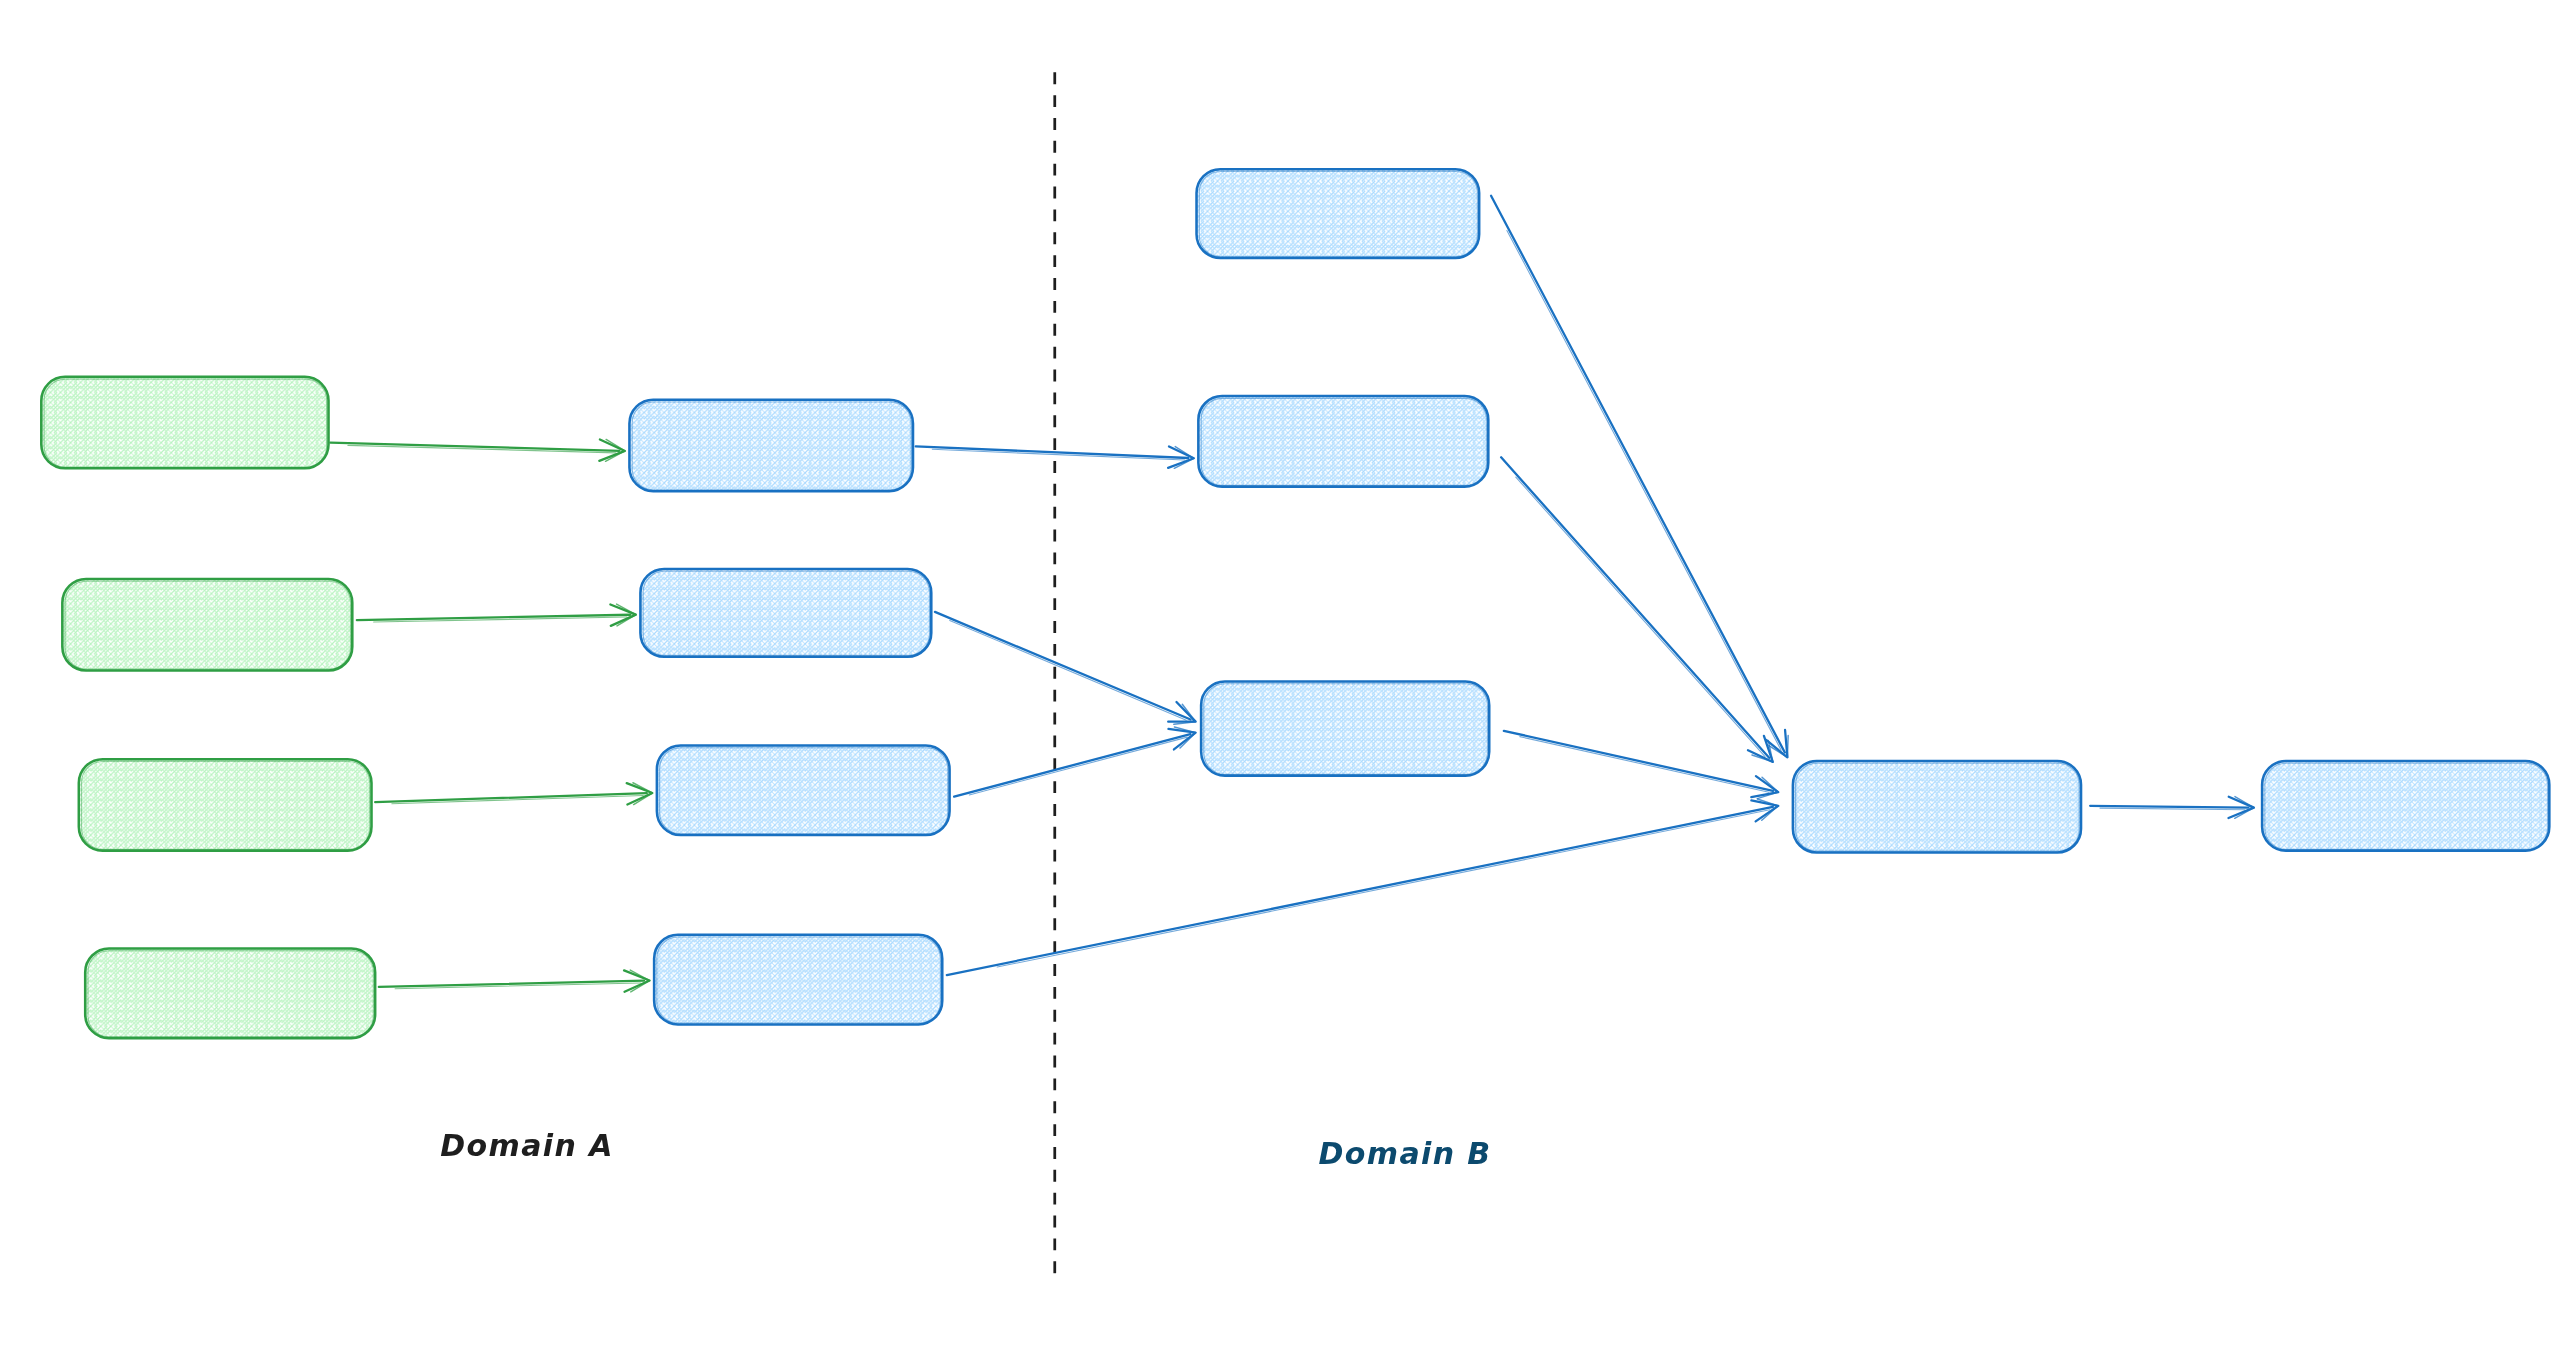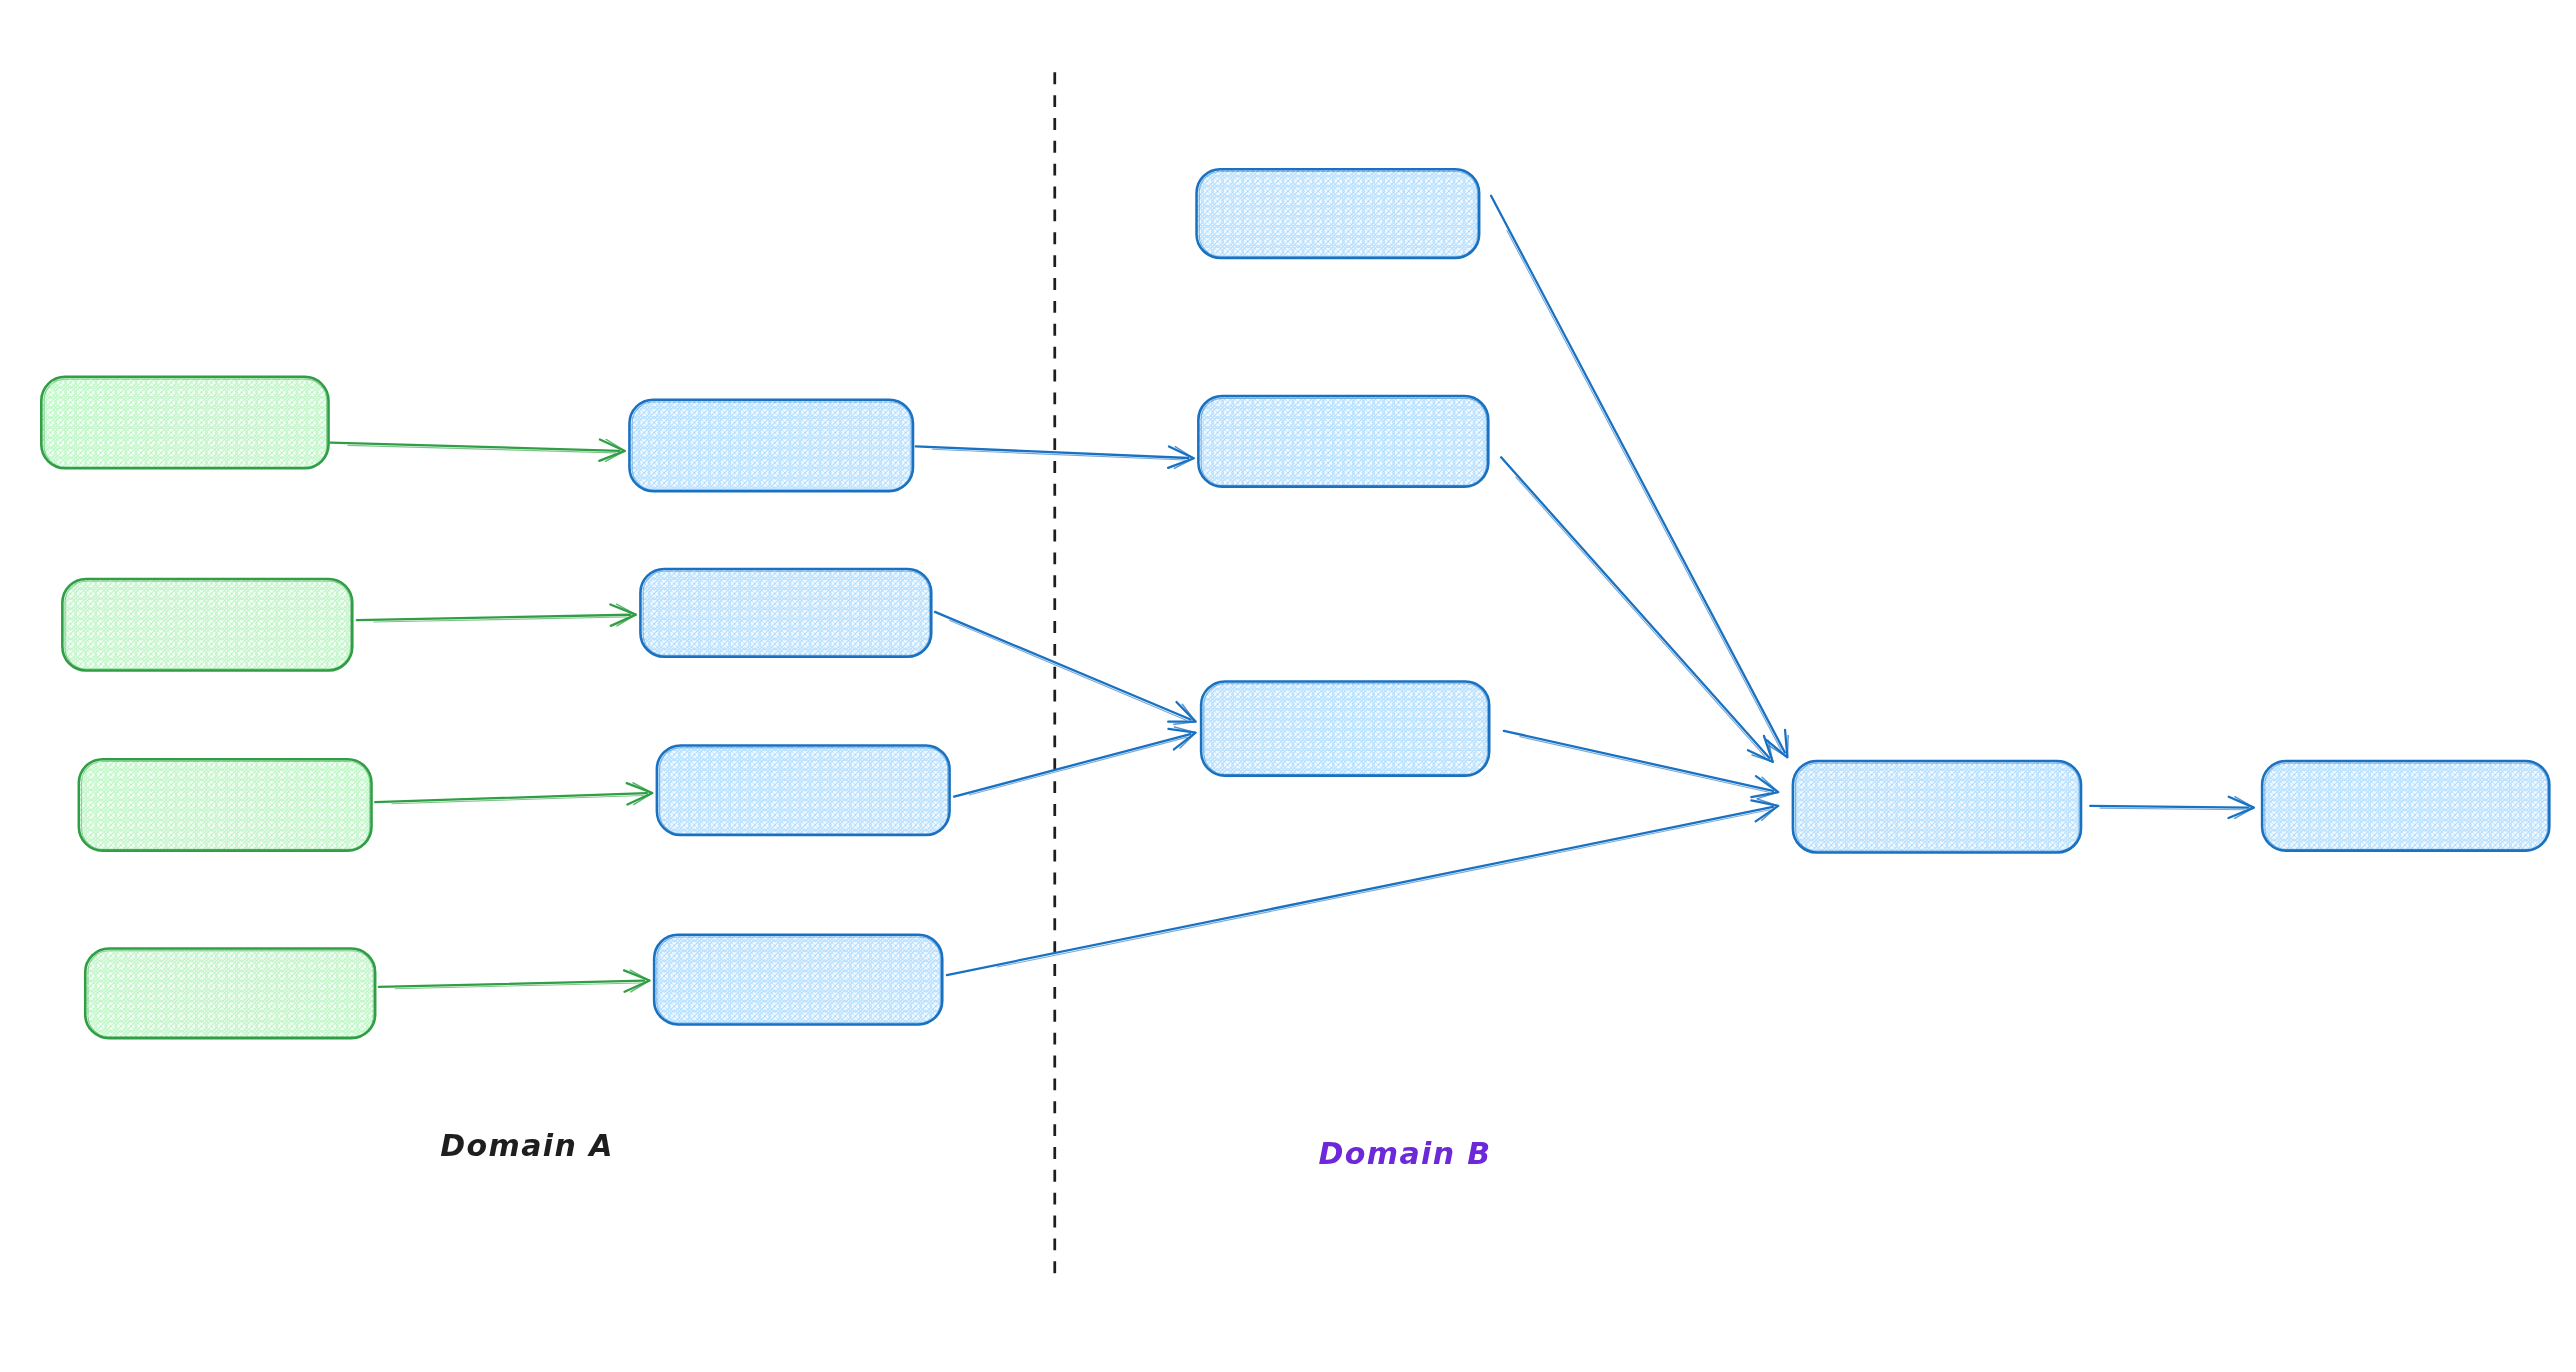--- a/index.html
+++ b/index.html
@@ -169,15 +169,15 @@
         <polyline points="1921.0738576729004,873.0987321401482 1944,866 1926.2723457280883,849.8219199527393" fill="none" stroke="#1971c2" stroke-width="1.6" stroke-linecap="round" stroke-linejoin="round" opacity="0.75"></polyline>
       </g>
       <g>
         <line x1="2285" y1="881" x2="2458.0003744850833" y2="882.9329650780456" stroke="#1971c2" stroke-width="2.5" stroke-linecap="round"></line>
         <line x1="2295.713186031218" y1="883.5198502059667" x2="2453.9738101730236" y2="885.2881253360428" stroke="#1971c2" stroke-width="1.2" opacity="0.6" stroke-linecap="round"></line>
         <polyline points="2436.2393716570077,894.3731048532165 2464,883 2436.50041793885,871.0094626283014" fill="none" stroke="#1971c2" stroke-width="2.5" stroke-linecap="round" stroke-linejoin="round" opacity="1"></polyline>
         <polyline points="2443.0404063440437,894.6916822475295 2464,883 2443.306872914132,870.8429242246289" fill="none" stroke="#1971c2" stroke-width="1.6" stroke-linecap="round" stroke-linejoin="round" opacity="0.75"></polyline>
       </g>
     </svg>
   <div class="domain-label" id="label-domain-a" style="left: 527px; top: 1145px; color: rgb(30, 30, 30);">Domain A</div>
-  <div class="domain-label" id="label-domain-b" style="left: 1405px; top: 1153px; color: #6d28d9;">Domain B</div>
+  <div class="domain-label" id="label-domain-b" style="left: 1405px; top: 1153px; color: #0c4a6e;">Domain B</div>
 </div>
 
 
 </body></html>

